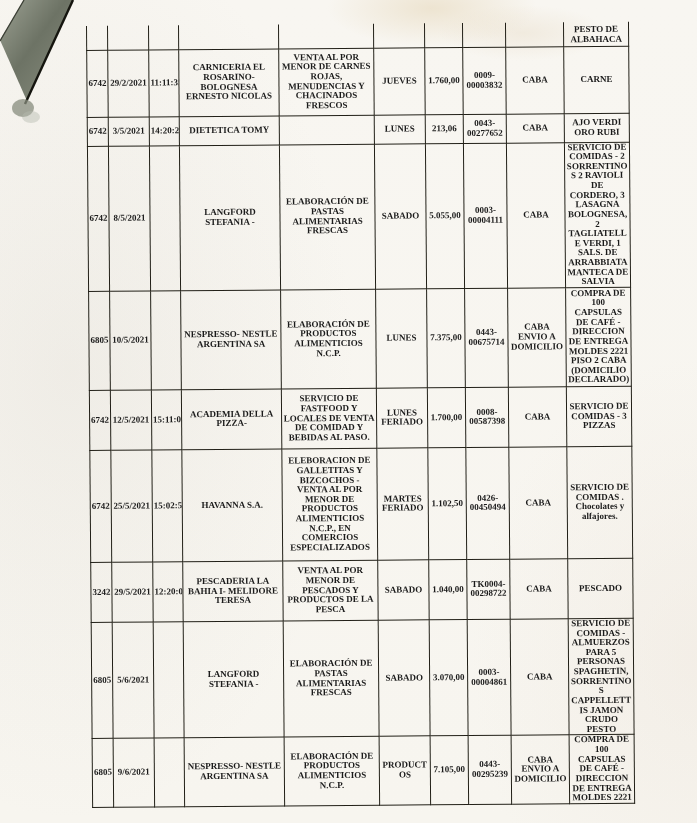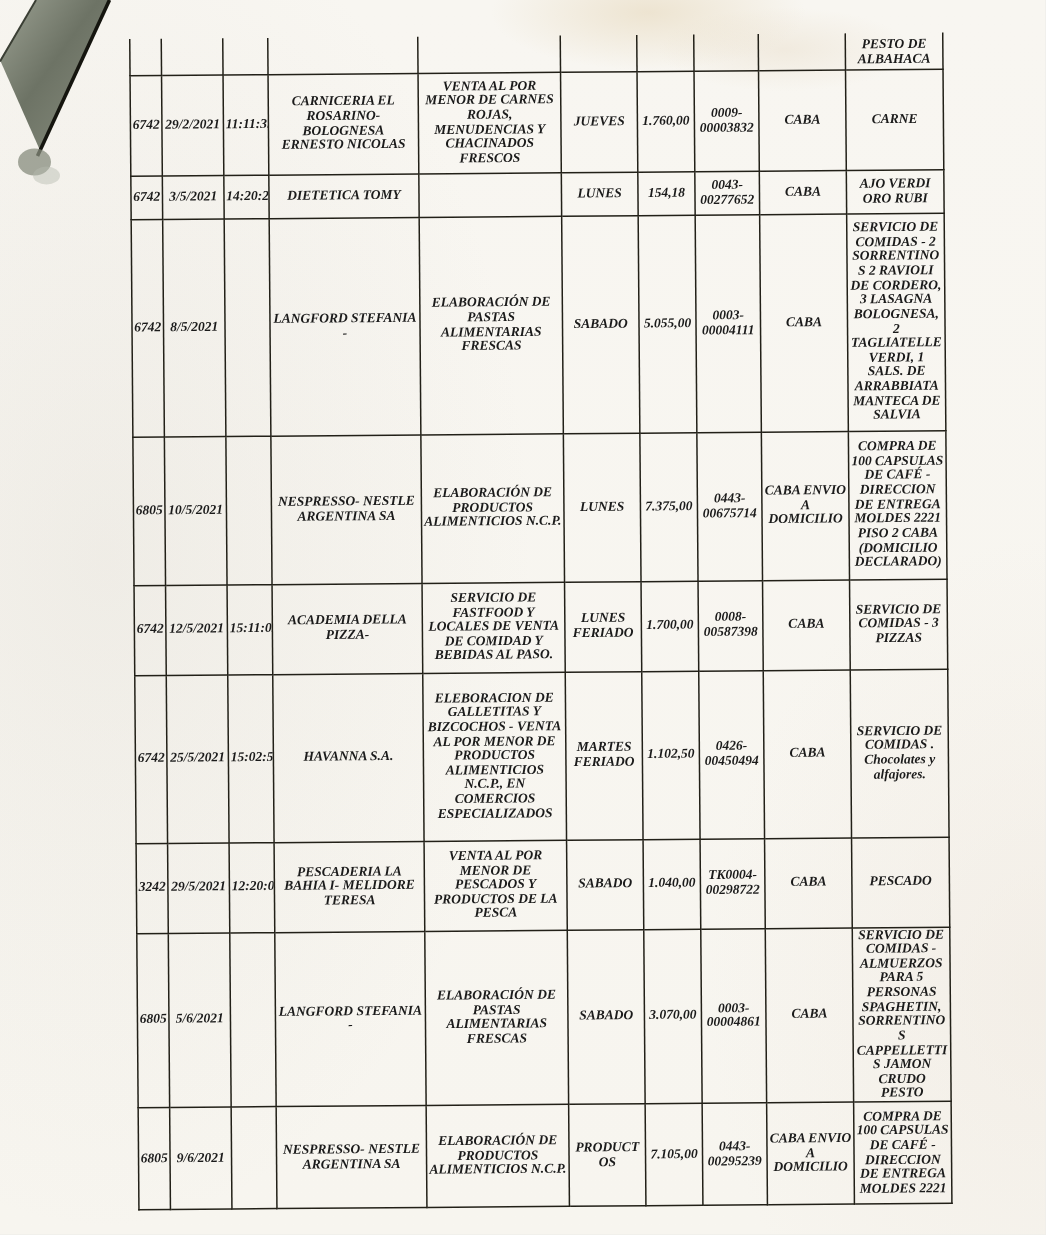--- a/index.html
+++ b/index.html
@@ -7,21 +7,20 @@
     position:relative;
     width:697px; height:823px;
     overflow:hidden;
     background-image:
       radial-gradient(ellipse 150px 55px at 62% 1%, rgba(224,206,170,0.45), rgba(224,206,170,0) 70%),
       radial-gradient(ellipse 120px 40px at 75% 4%, rgba(219,200,168,0.25), rgba(219,200,168,0) 70%),
       radial-gradient(ellipse 380px 600px at 10% 45%, rgba(205,200,190,0.20), rgba(205,200,190,0) 75%),
       radial-gradient(ellipse 300px 400px at 100% 80%, rgba(235,225,215,0.35), rgba(235,225,215,0) 75%),
       linear-gradient(#f8f6f1,#f7f5ef);
     font-family:"Liberation Serif","DejaVu Serif",serif;
-    font-style:italic;
   }
   .corner-fold { position:absolute; left:0; top:0; }
   .scan-table-wrap {
     position:absolute; left:86px; top:26px;
     transform:rotate(-0.45deg);
     transform-origin:0 0;
   }
   table.scan-table {
     border-collapse:collapse;
     table-layout:fixed;
@@ -120,21 +119,21 @@
             <td class="col-location">CABA</td>
             <td class="col-product">CARNE</td>
           </tr>
           <tr class="row-2" style="height: 29px;">
             <td class="col-id">6742</td>
             <td class="col-date">3/5/2021</td>
             <td class="col-time">14:20:22</td>
             <td class="col-name">DIETETICA TOMY</td>
             <td class="col-activity"></td>
             <td class="col-day">LUNES</td>
-            <td class="col-amount">154,18</td>
+            <td class="col-amount">213,06</td>
             <td class="col-receipt">0043-00277652</td>
             <td class="col-location">CABA</td>
             <td class="col-product">AJO VERDI ORO RUBI</td>
           </tr>
           <tr class="row-3" style="height: 145px;">
             <td class="col-id">6742</td>
             <td class="col-date">8/5/2021</td>
             <td class="col-time"></td>
             <td class="col-name">LANGFORD STEFANIA -</td>
             <td class="col-activity">ELABORACIÓN DE PASTAS ALIMENTARIAS FRESCAS</td>

